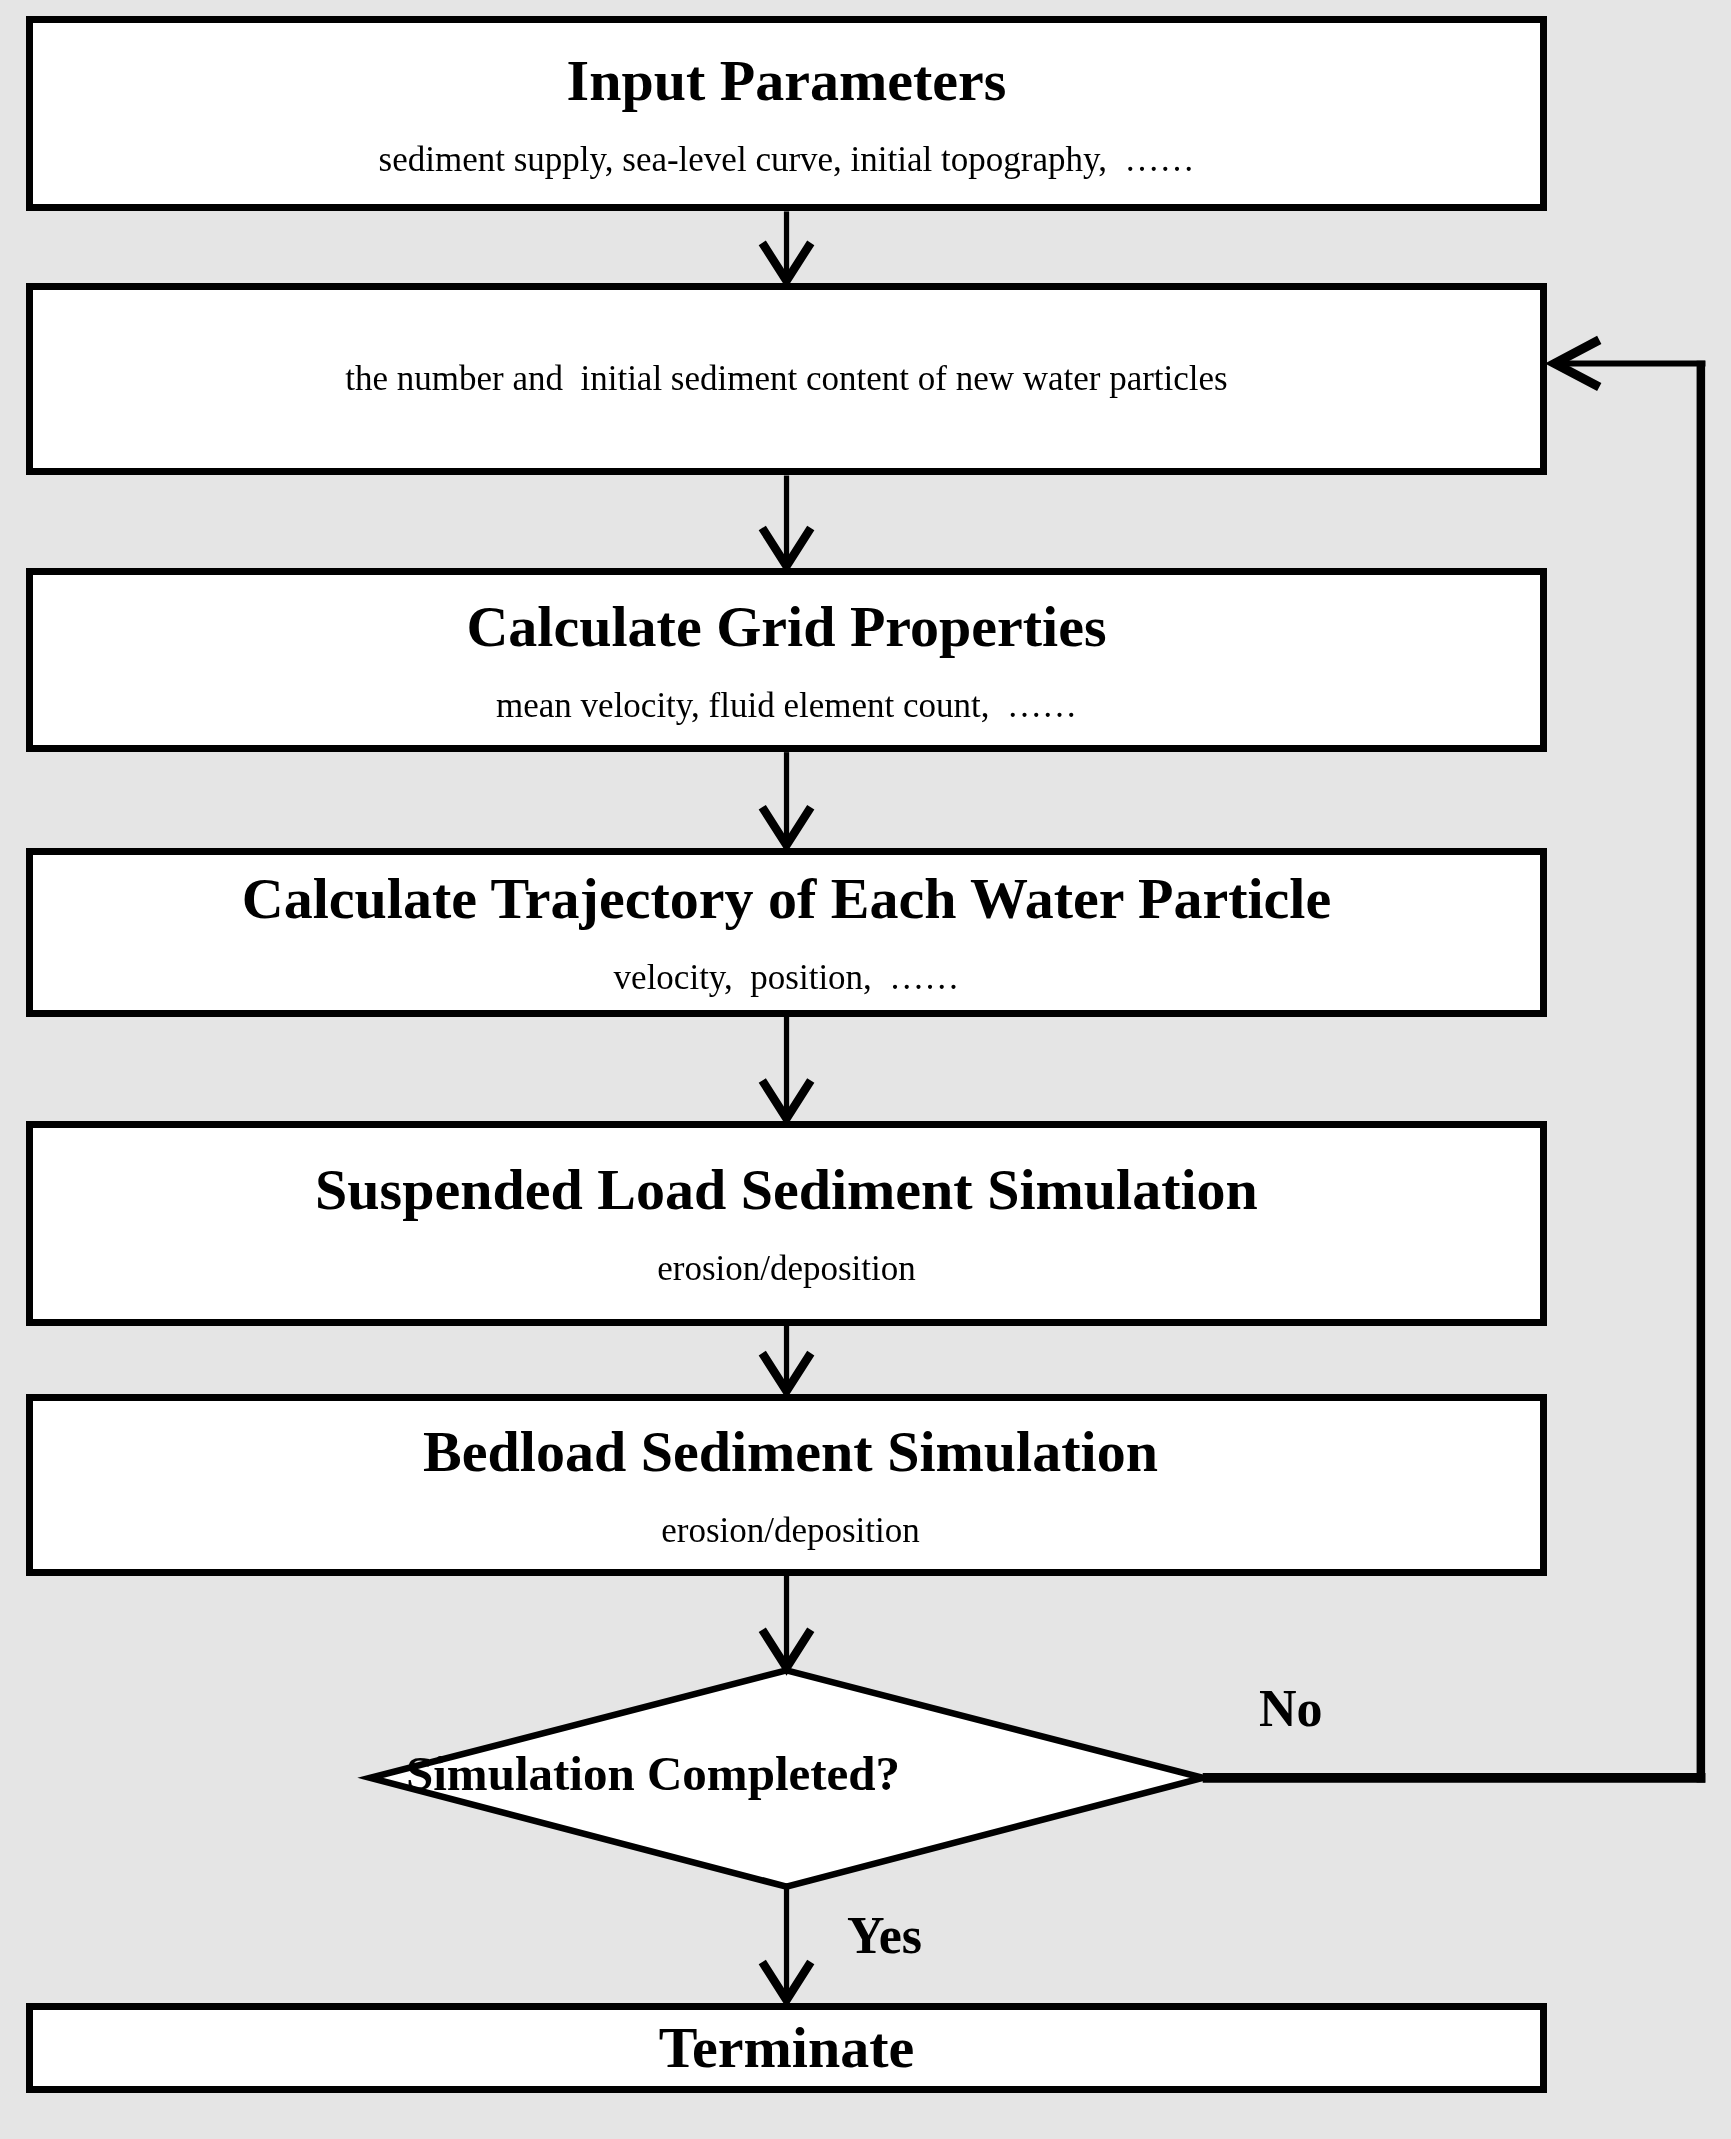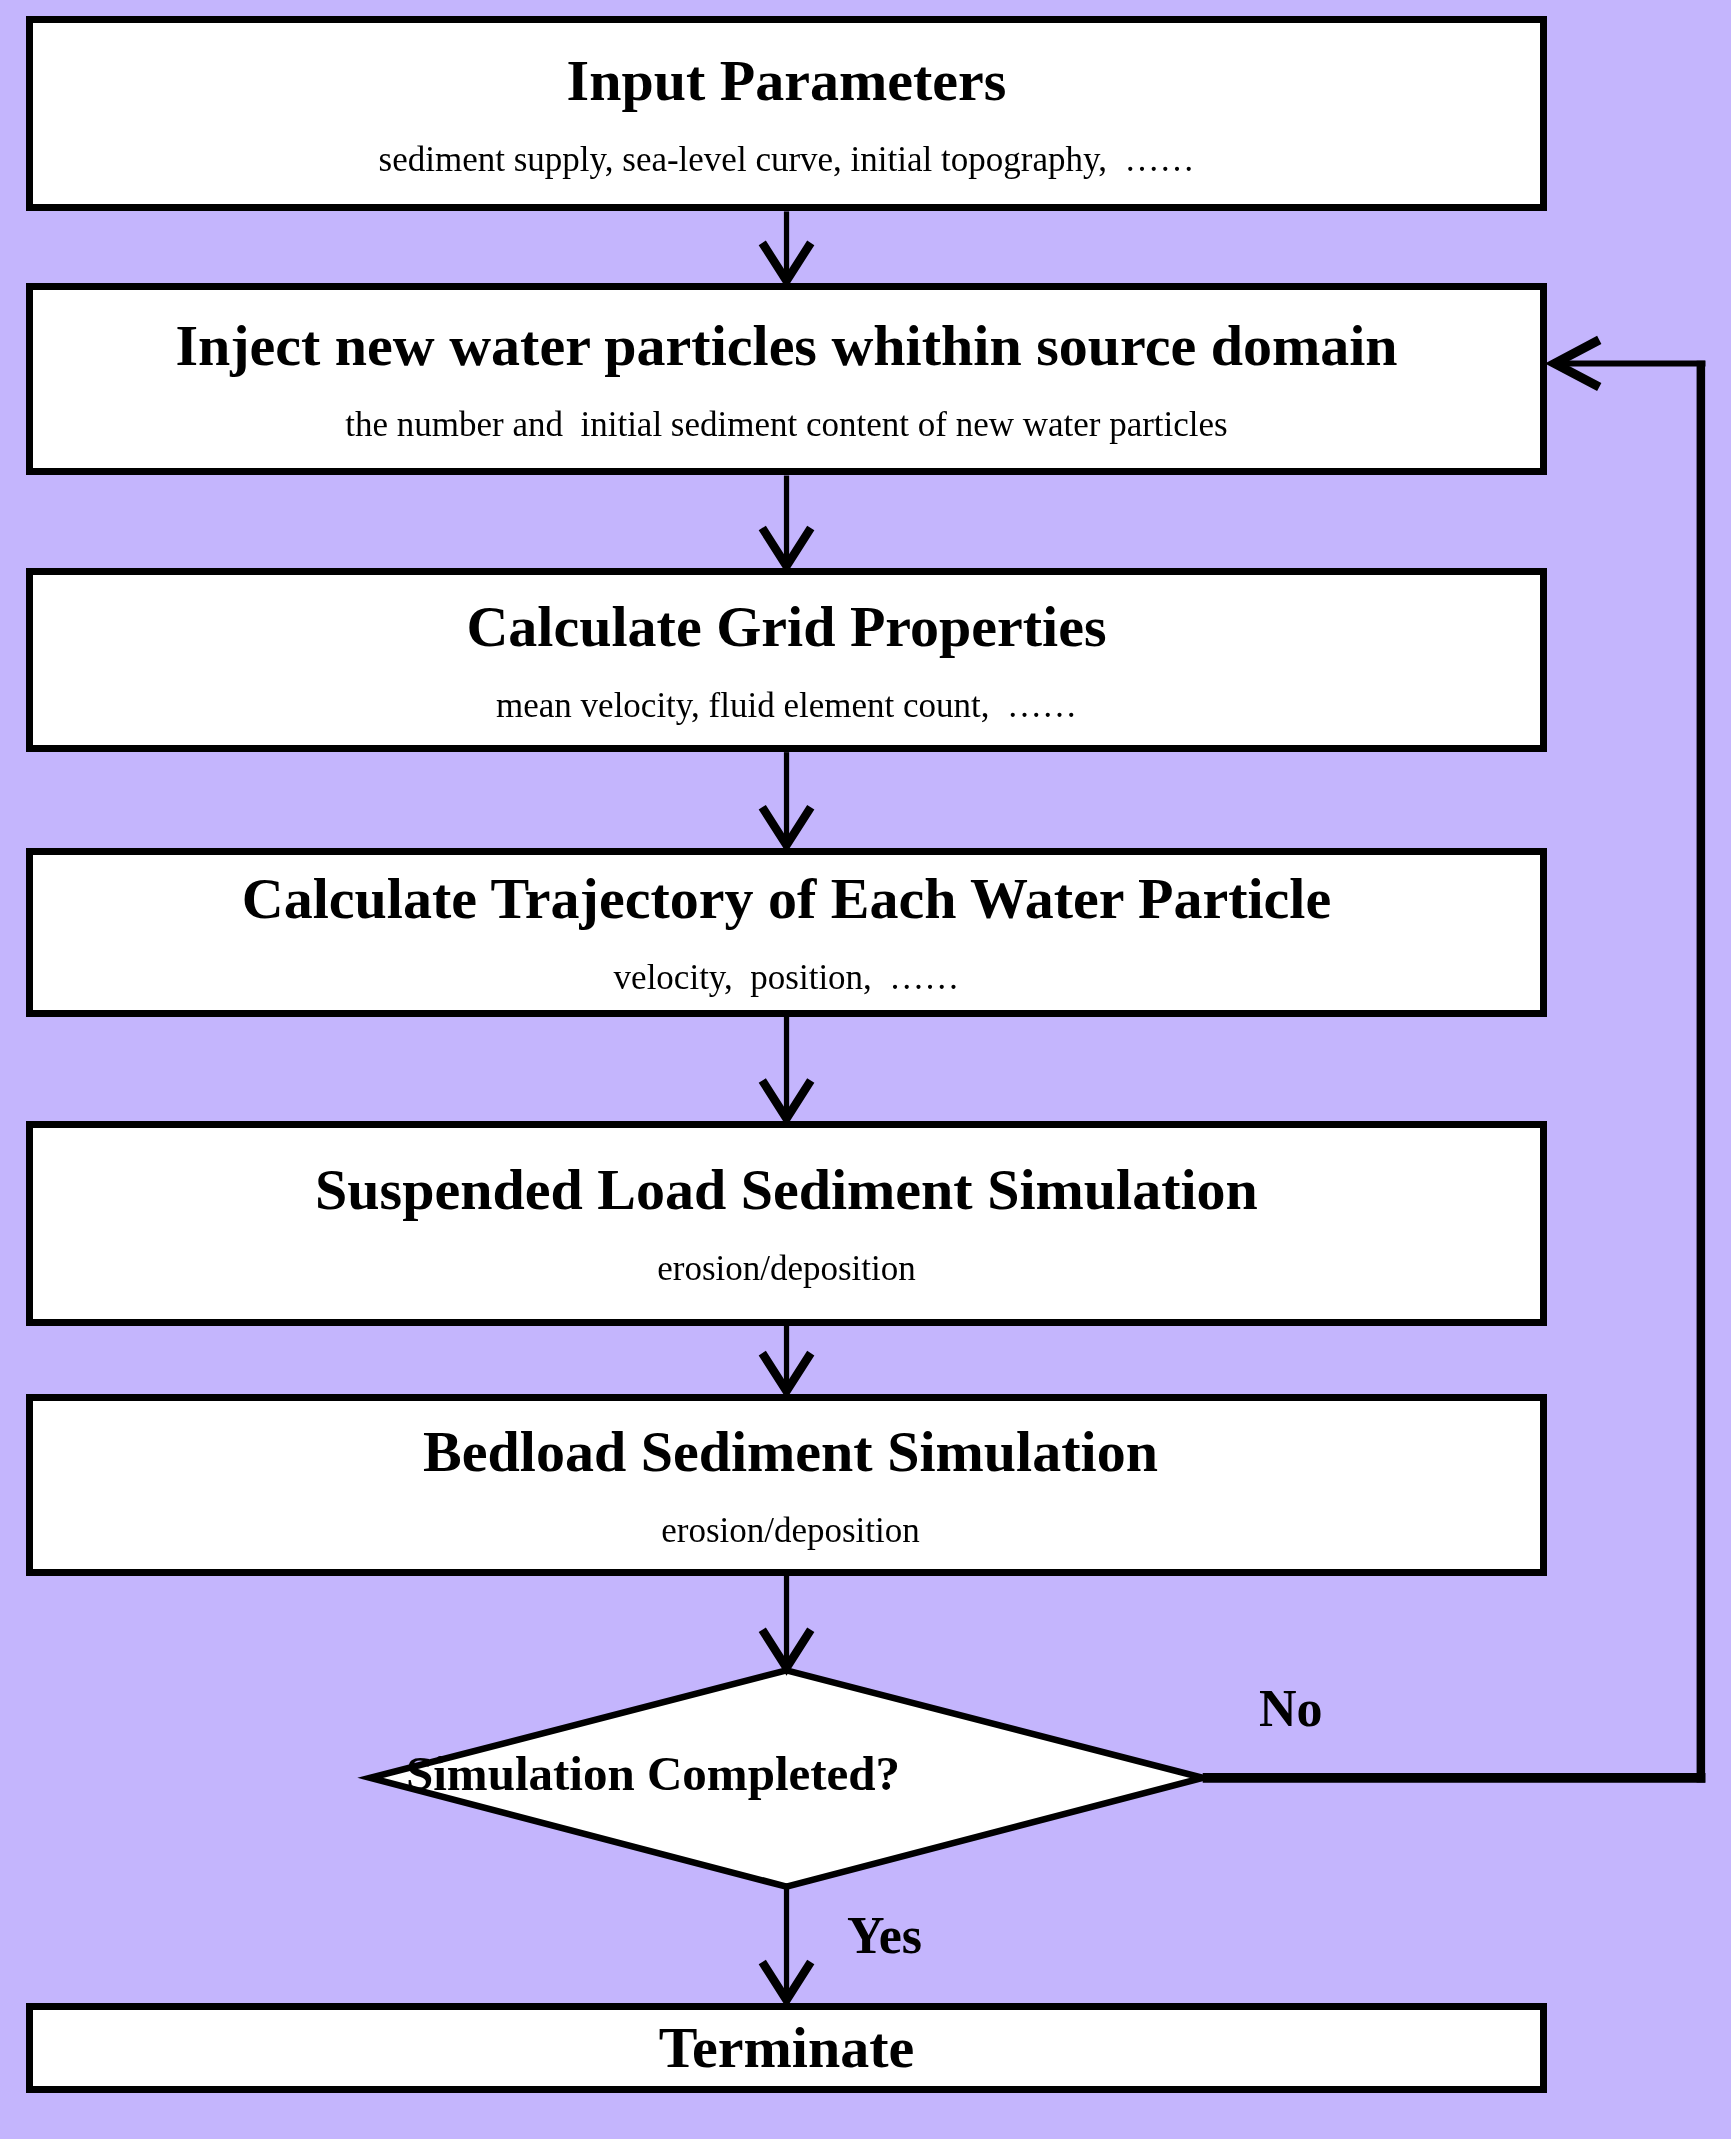--- a/index.html
+++ b/index.html
@@ -4,21 +4,21 @@
 <style>
   html, body {
     margin: 0;
     padding: 0;
     background: #ffffff;
   }
   .canvas {
     position: relative;
     width: 1731px;
     height: 2140px;
-    background: #c4b5fd;
+    background: #e5e5e5;
     color: #000000;
     font-family: "Liberation Serif", "DejaVu Serif", serif;
     overflow: hidden;
   }
   .connectors {
     position: absolute;
     left: 0;
     top: 0;
     z-index: 1;
   }
@@ -131,21 +131,20 @@
       <polyline points="1163,2993 1200,3051 1237,2993" fill="none" stroke="#000000" stroke-width="13"></polyline>
     </g>
   </svg>
 
   <div class="node box-input">
     <div class="title">Input Parameters</div>
     <div class="sub">sediment supply, sea-level curve, initial topography,  ……</div>
   </div>
 
   <div class="node box-inject">
-    <div class="title">Inject new water particles whithin source domain</div>
     <div class="sub">the number and  initial sediment content of new water particles</div>
   </div>
 
   <div class="node box-trajectory">
     <div class="title">Calculate Trajectory of Each Water Particle</div>
     <div class="sub">velocity,  position,  ……</div>
   </div>
 
   <div class="node box-grid">
     <div class="title">Calculate Grid Properties</div>

